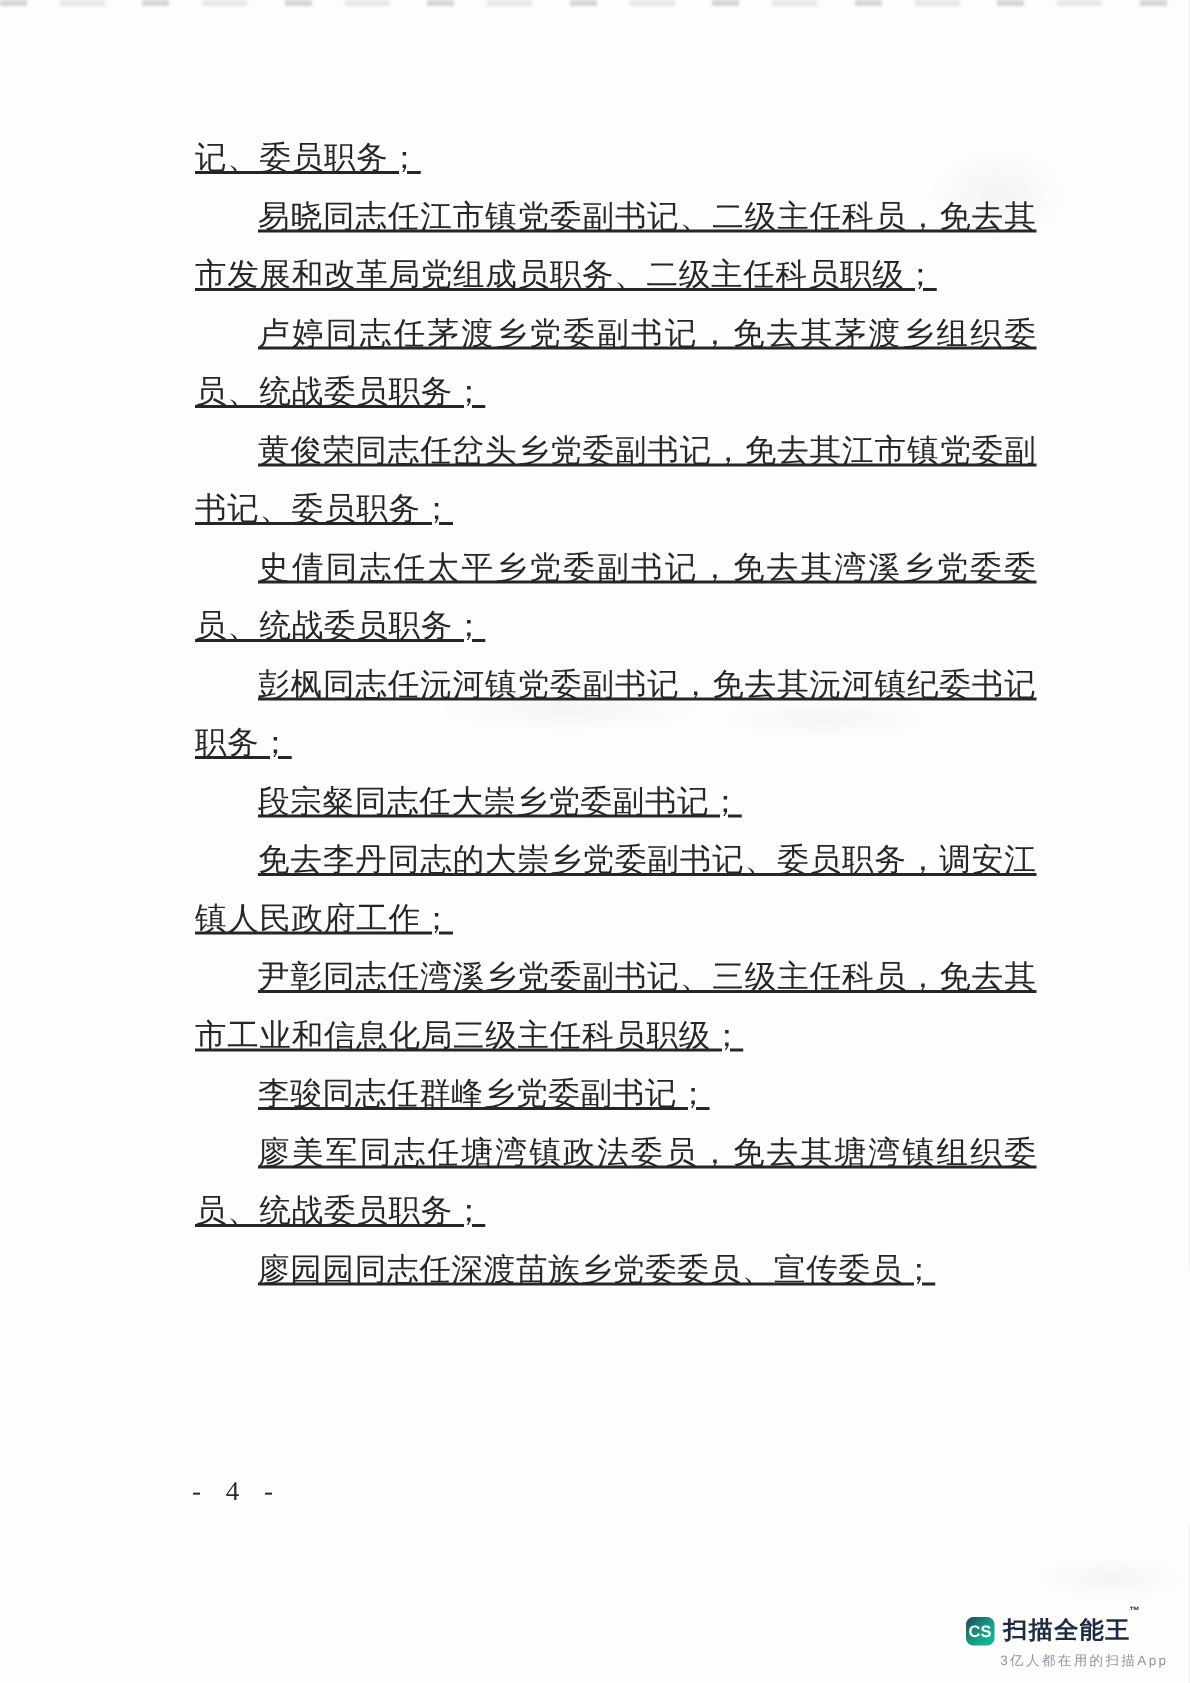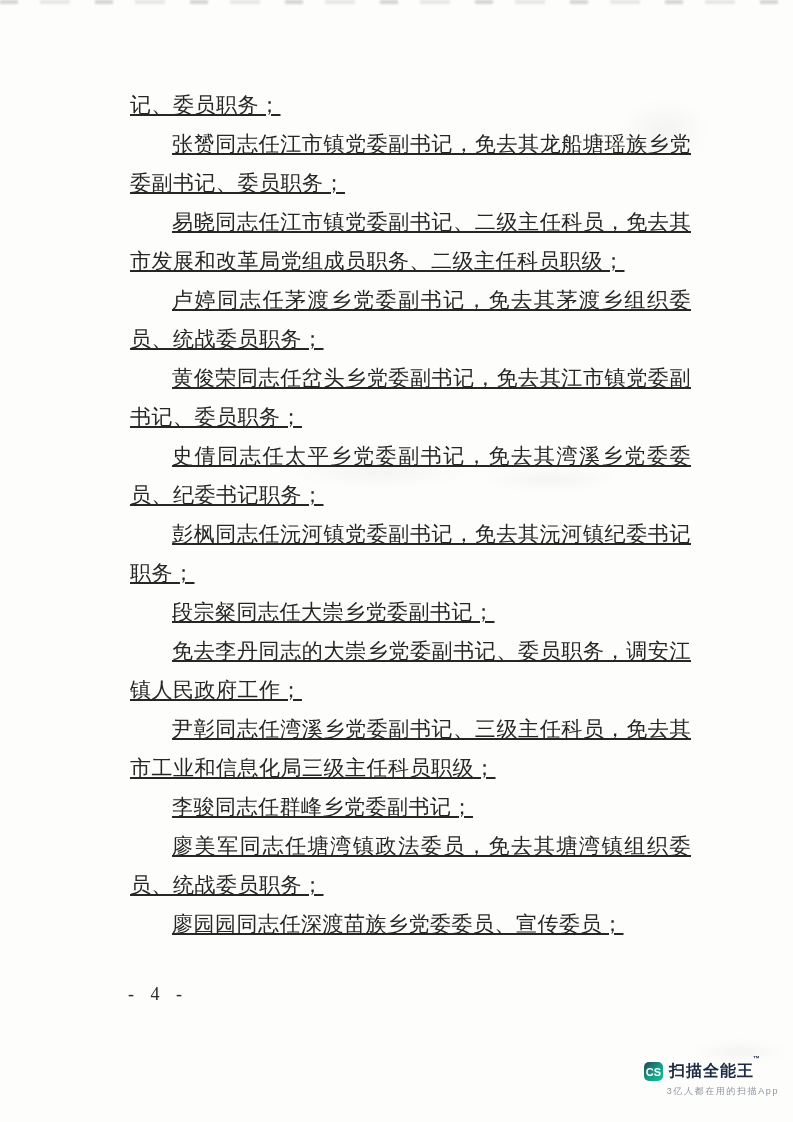--- a/index.html
+++ b/index.html
@@ -34,21 +34,21 @@
   }
   .doc-body p{margin:0;text-indent:2em;text-decoration:underline;}
   .doc-body p.no-indent{text-indent:0;}
   .page-number{
     position:absolute;left:128px;top:984px;
     font-size:18px;letter-spacing:6px;color:#2b2b2b;
     font-family:"Liberation Serif", serif;
   }
   
   .watermark{
-    position:absolute;right:14px;bottom:24px;
+    position:absolute;right:14px;bottom:8px;
     display:flex;flex-direction:column;align-items:center;
     font-family:"Liberation Sans", sans-serif;
     user-select:none;
   }
   .wm-row{display:flex;align-items:center;gap:6px;}
   .wm-icon{
     width:19px;height:19px;border-radius:5px;
     background:linear-gradient(135deg,#24425a 0%,#17957f 48%,#0fc29e 100%);
     color:#ffffff;font-size:11px;font-weight:bold;
     display:flex;align-items:center;justify-content:center;
@@ -73,25 +73,24 @@
 <div class="page">
 
   <div class="scan-top"></div>
   <div class="smudge" style="left:290px;top:460px;width:180px;height:26px;"></div>
   <div class="smudge" style="left:480px;top:468px;width:140px;height:22px;"></div>
   <div class="smudge" style="left:620px;top:100px;width:90px;height:60px;"></div>
   <div class="smudge" style="left:690px;top:1040px;width:100px;height:24px;"></div>
 
   <div class="doc-body">
     <p class="no-indent">记、委员职务；</p>
-    <p>张赟同志任江市镇党委副书记，免去其龙船塘瑶族乡党委副书记、委员职务；</p>
     <p>易晓同志任江市镇党委副书记、二级主任科员，免去其市发展和改革局党组成员职务、二级主任科员职级；</p>
     <p>卢婷同志任茅渡乡党委副书记，免去其茅渡乡组织委员、统战委员职务；</p>
     <p>黄俊荣同志任岔头乡党委副书记，免去其江市镇党委副书记、委员职务；</p>
-    <p>史倩同志任太平乡党委副书记，免去其湾溪乡党委委员、纪委书记职务；</p>
+    <p>史倩同志任太平乡党委副书记，免去其湾溪乡党委委员、统战委员职务；</p>
     <p>彭枫同志任沅河镇党委副书记，免去其沅河镇纪委书记职务；</p>
     <p>段宗粲同志任大崇乡党委副书记；</p>
     <p>免去李丹同志的大崇乡党委副书记、委员职务，调安江镇人民政府工作；</p>
     <p>尹彰同志任湾溪乡党委副书记、三级主任科员，免去其市工业和信息化局三级主任科员职级；</p>
     <p>李骏同志任群峰乡党委副书记；</p>
     <p>廖美军同志任塘湾镇政法委员，免去其塘湾镇组织委员、统战委员职务；</p>
     <p>廖园园同志任深渡苗族乡党委委员、宣传委员；</p>
   </div>
 
   <div class="page-number">- 4 -</div>

